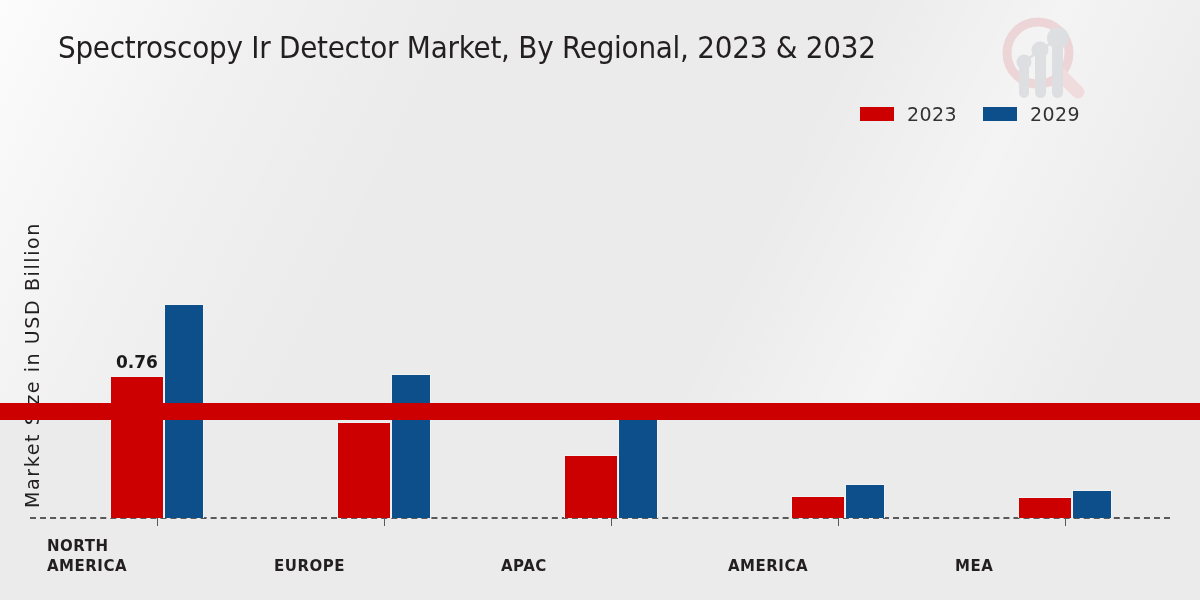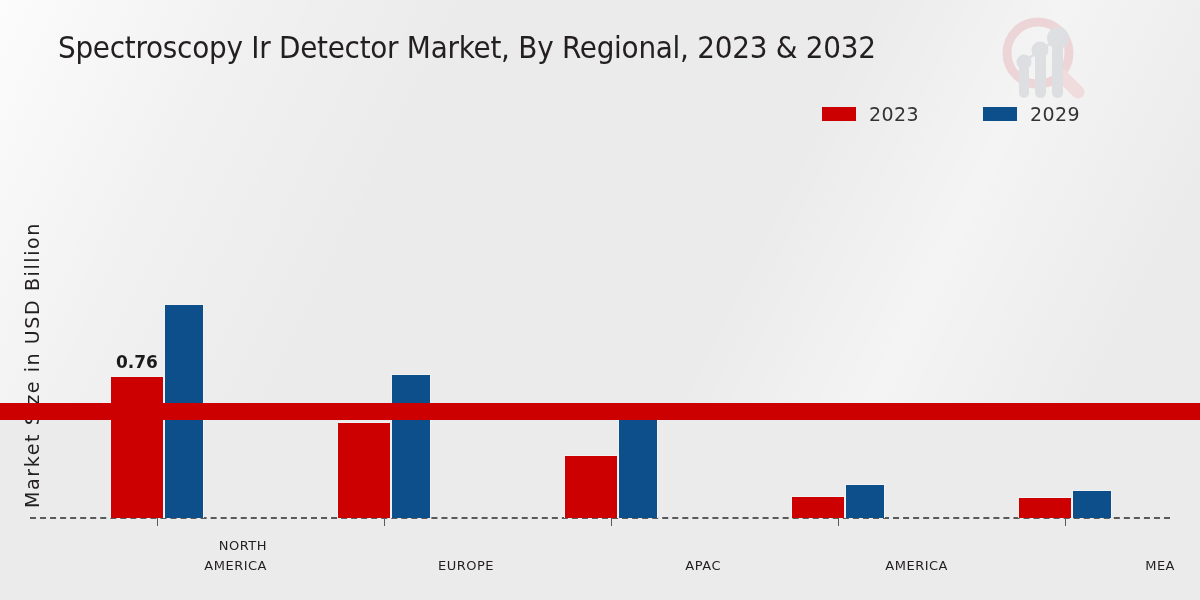--- a/index.html
+++ b/index.html
@@ -55,21 +55,21 @@
     transform-origin: left center;
   }
 
   
   #legend {
     position: absolute;
     right: 120px;
     top: 103px;
     display: flex;
     align-items: center;
-    gap: 64px;
+    gap: 26px;
   }
   .legend-item {
     display: flex;
     align-items: center;
     gap: 13px;
   }
   .legend-swatch {
     width: 34px;
     height: 14px;
     display: block;
@@ -142,26 +142,27 @@
     bottom: -8px;
     width: 1px;
     height: 8px;
     background: #5a5a5a;
   }
 
   .group-label {
     position: absolute;
     bottom: -58px;
     width: 220px;
-    text-align: right;
-    font-size: 13px;
+    text-align: left;
+    font-size: 15px;
     line-height: 20px;
     color: #231f20;
     font-family: "DejaVu Sans", sans-serif;
     letter-spacing: 0.5px;
+    font-weight: bold;
   }
 
   .value-label {
     position: absolute;
     font-size: 17px;
     font-weight: bold;
     color: #1a1a1a;
     font-family: "DejaVu Sans", sans-serif;
     white-space: nowrap;
   }

